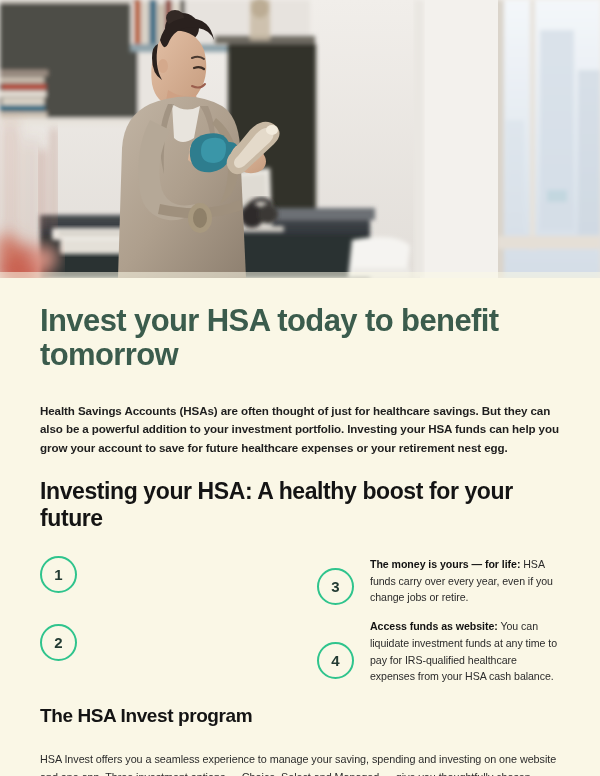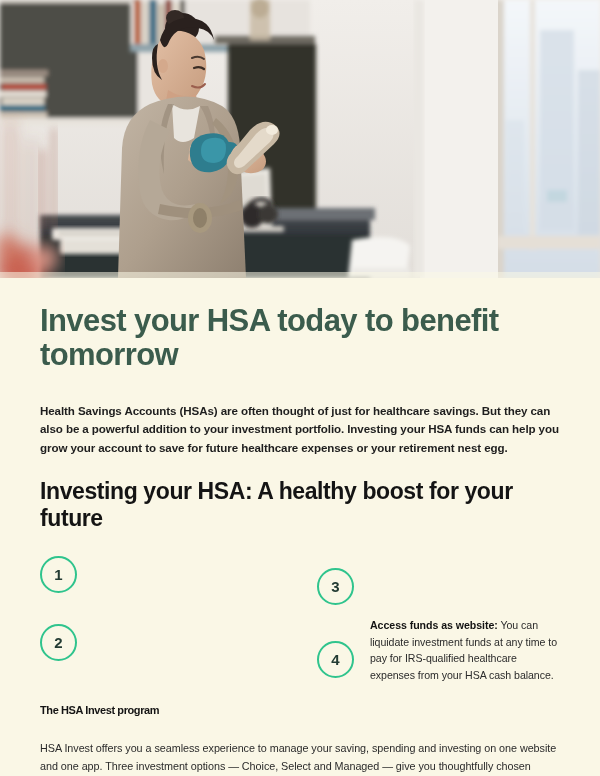--- a/index.html
+++ b/index.html
@@ -80,21 +80,21 @@
     font-size:10.6px;
     line-height:1.58;
     color:#2B2B2B;
     letter-spacing:-0.05px;
   }
   .perk-title { font-weight:bold; color:#121212; }
 
   
   .program-head {
     margin-top:8px;
-    font-size:11px;
+    font-size:19px;
     font-weight:bold;
     color:#141414;
     letter-spacing:-0.4px;
   }
   .program-body {
     margin-top:24px;
     font-size:10.8px;
     line-height:1.66;
     color:#2B2B2B;
     letter-spacing:-0.05px;
@@ -304,20 +304,23 @@
         <div class="perk perk-2">
           <div class="badge">2</div>
         </div>
 
       </div>
 
       <div class="col col-right">
 
         <div class="perk perk-3 perk-right">
           <div class="badge">3</div>
+          <div class="perk-body">
+            <span class="perk-title">The money is yours — for life:</span><span> HSA funds carry over every year, even if you change jobs or retire.</span>
+          </div>
         </div>
 
         <div class="perk perk-4 perk-right">
           <div class="badge">4</div>
           <div class="perk-body">
             <span class="perk-title">Access funds as website:</span><span> You can liquidate investment funds at any time to pay for IRS-qualified healthcare expenses from your HSA cash balance.</span>
           </div>
         </div>
 
       </div>

